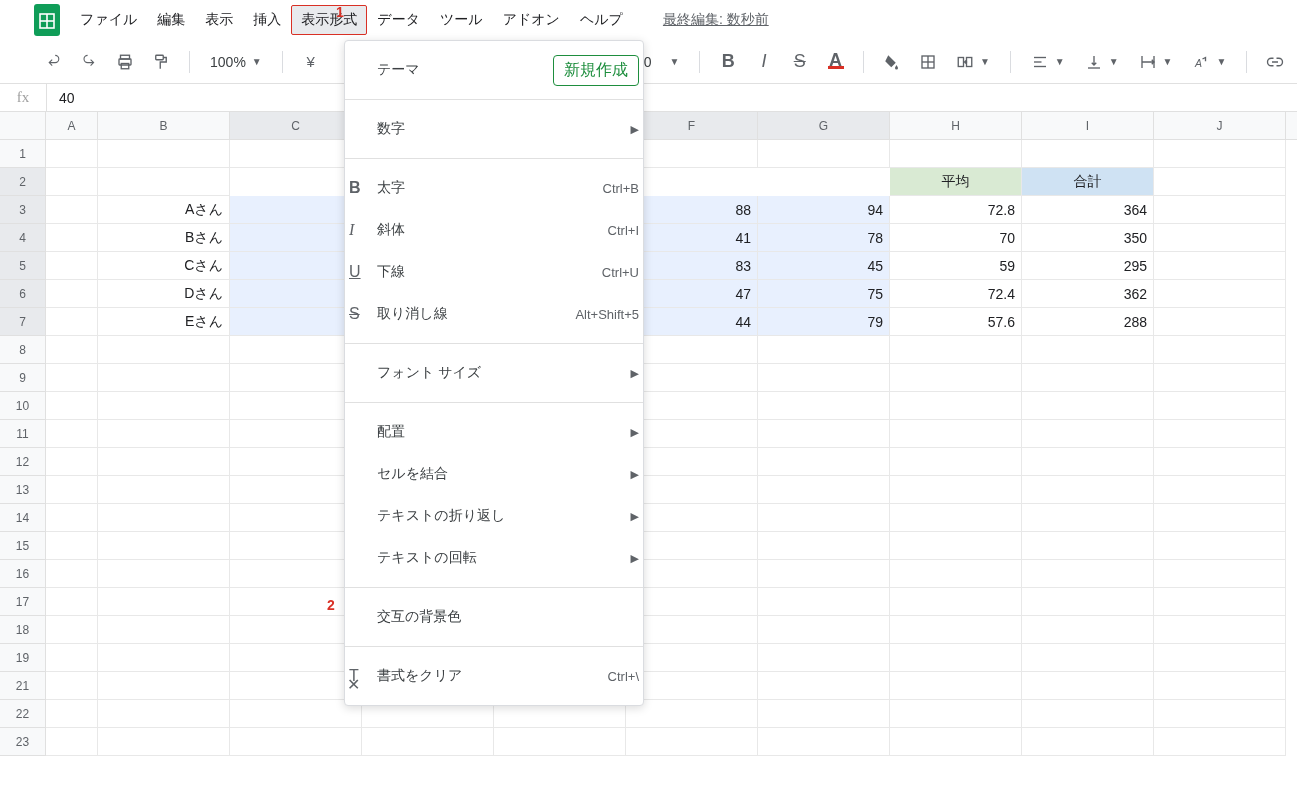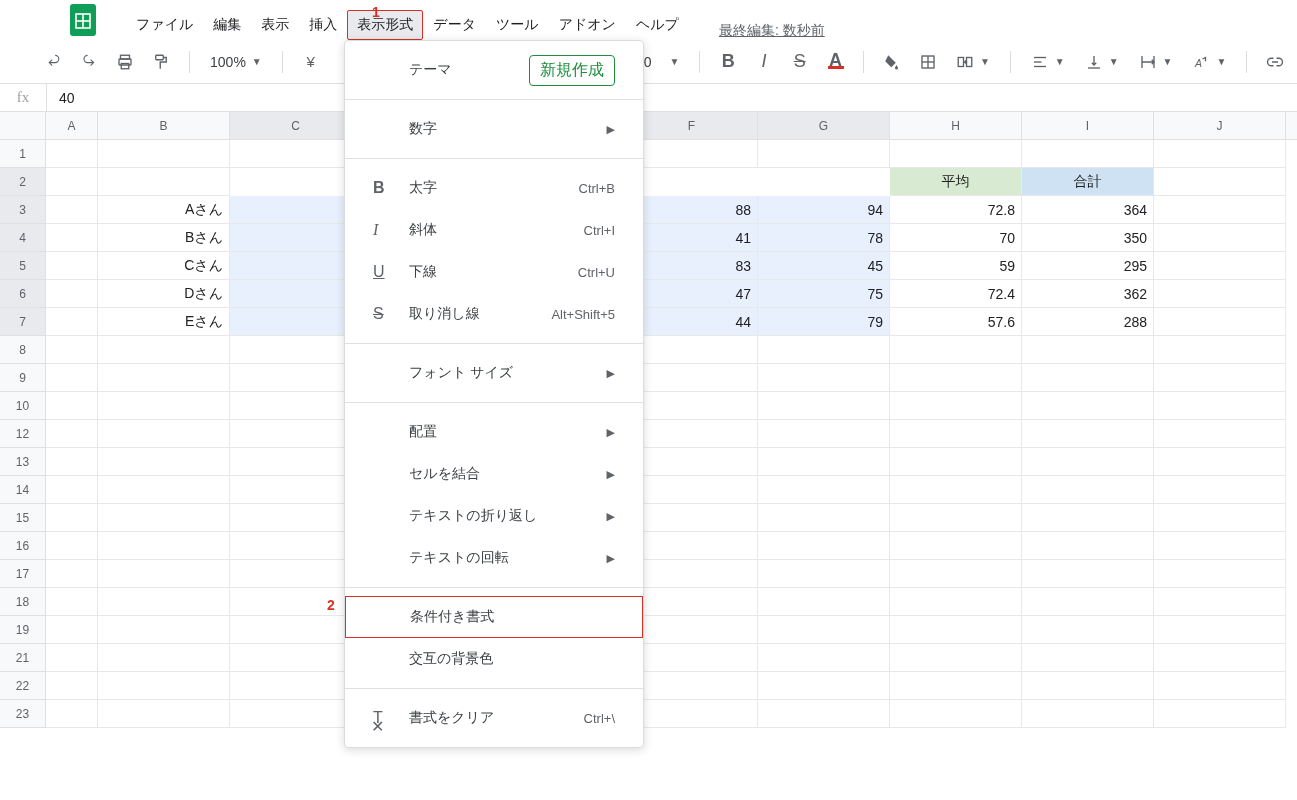--- a/index.html
+++ b/index.html
@@ -1,18 +1,18 @@
 <!DOCTYPE html>
 <html><head>
 <meta charset="utf-8">
 <style>
   *{box-sizing:border-box;margin:0;padding:0;}
   body{font-family:Arial,"Hiragino Sans","Meiryo",sans-serif;font-size:13px;color:#3c4043;background:#fff;width:1297px;height:800px;overflow:hidden;}
   
-  .menubar{display:flex;align-items:flex-end;height:40px;padding-left:34px;position:relative;margin-left:36px;}
+  .menubar{display:flex;align-items:center;height:40px;padding-left:14px;position:relative;}
   .logo{position:absolute;left:34px;top:4px;width:26px;height:32px;}
   .menubar-items{display:flex;align-items:center;margin-left:56px;}
   .menubar-item{padding:6px 10px;font-size:14px;cursor:pointer;color:#202124;white-space:nowrap;}
   .menubar-item.active{background:#e8eaed;border:1px solid #d93025;border-radius:2px;padding:5px 9px;}
   .annot{position:absolute;color:#d93025;font-weight:bold;font-size:14px;pointer-events:none;}
   .lastedit{margin-left:30px;font-size:14px;color:#5f6368;text-decoration:underline;cursor:pointer;}
   
   .toolbar{display:flex;align-items:center;height:44px;border-bottom:1px solid #e0e0e0;padding:0 8px 0 40px;gap:8px;}
   .tbtn{width:30px;height:30px;display:flex;align-items:center;justify-content:center;cursor:pointer;color:#5f6368;font-size:18px;}
   .tsep{width:1px;height:22px;background:#dadce0;margin:0 6px;}
@@ -37,21 +37,21 @@
   
   .colA{width:52px;}.colB{width:132px;}.colC{width:132px;}.colD{width:132px;}.colE{width:132px;}.colF{width:132px;}.colG{width:132px;}.colH{width:132px;}.colI{width:132px;}.colJ{width:132px;}
   
   .ch.sel,.rh.sel{background:#e8eaed;}
   .hdr-yellow{background:#bef264;margin-top:44px;} 
   .hdr-blue{background:#cfe2f3;}
   .hdr-green{background:#d9ead3;}
   .sel-bg{background:#e8f0fe;}
   
   .menu{position:absolute;top:40px;left:344px;width:300px;background:#fff;border:1px solid #dadce0;border-radius:4px;box-shadow:0 2px 10px rgba(0,0,0,.15);padding:8px 0;z-index:100;}
-  .mitem{display:flex;align-items:center;height:42px;padding:0 28px;cursor:pointer;font-size:14px;color:#3c4043;gap:8px;}
+  .mitem{display:flex;align-items:center;height:42px;padding:0 4px;cursor:pointer;font-size:14px;color:#3c4043;}
   .mitem .micon{width:28px;display:flex;align-items:center;justify-content:flex-start;color:#5f6368;font-size:16px;}
   .mitem .mlabel{flex:1;}
   .mitem .mright{color:#5f6368;font-size:13px;}
   .mitem .arrow{color:#5f6368;font-size:11px;}
   .msep{height:1px;background:#e0e0e0;margin:8px 0;}
   .mitem.boxed{border:1px solid #d93025;margin:0 0px;}
   .newbtn{border:1px solid #1e8e3e;color:#1e8e3e;border-radius:4px;padding:4px 10px;font-size:16px;}
   .bold{font-weight:bold;}
   .italic{font-style:italic;}
   .under{text-decoration:underline;}
@@ -334,20 +334,33 @@
         <div class="cell colC"></div>
         <div class="cell colD"></div>
         <div class="cell colE"></div>
         <div class="cell colF"></div>
         <div class="cell colG"></div>
         <div class="cell colH"></div>
         <div class="cell colI"></div>
         <div class="cell colJ"></div>
       </div>
       <div class="row">
+        <div class="rh">11</div>
+        <div class="cell colA"></div>
+        <div class="cell colB"></div>
+        <div class="cell colC"></div>
+        <div class="cell colD"></div>
+        <div class="cell colE"></div>
+        <div class="cell colF"></div>
+        <div class="cell colG"></div>
+        <div class="cell colH"></div>
+        <div class="cell colI"></div>
+        <div class="cell colJ"></div>
+      </div>
+      <div class="row">
         <div class="rh">12</div>
         <div class="cell colA"></div>
         <div class="cell colB"></div>
         <div class="cell colC"></div>
         <div class="cell colD"></div>
         <div class="cell colE"></div>
         <div class="cell colF"></div>
         <div class="cell colG"></div>
         <div class="cell colH"></div>
         <div class="cell colI"></div>
@@ -541,24 +554,20 @@
     <span class="mlabel">テキストの折り返し</span>
     <span class="arrow">▶</span>
   </div>
   <div class="mitem">
     <span class="micon"></span>
     <span class="mlabel">テキストの回転</span>
     <span class="arrow">▶</span>
   </div>
   <div class="msep"></div>
   <span class="annot" style="left:-18px;top:556px;">2</span>
-  <div class="mitem boxed">
-    <span class="micon"></span>
-    <span class="mlabel">条件付き書式</span>
-  </div>
   <div class="mitem">
     <span class="micon"></span>
     <span class="mlabel">交互の背景色</span>
   </div>
   <div class="msep"></div>
   <div class="mitem">
     <span class="micon" style="position:relative;">T<span style="position:absolute;left:-2px;top:8px;">✕</span></span>
     <span class="mlabel">書式をクリア</span>
     <span class="mright">Ctrl+\</span>
   </div>

